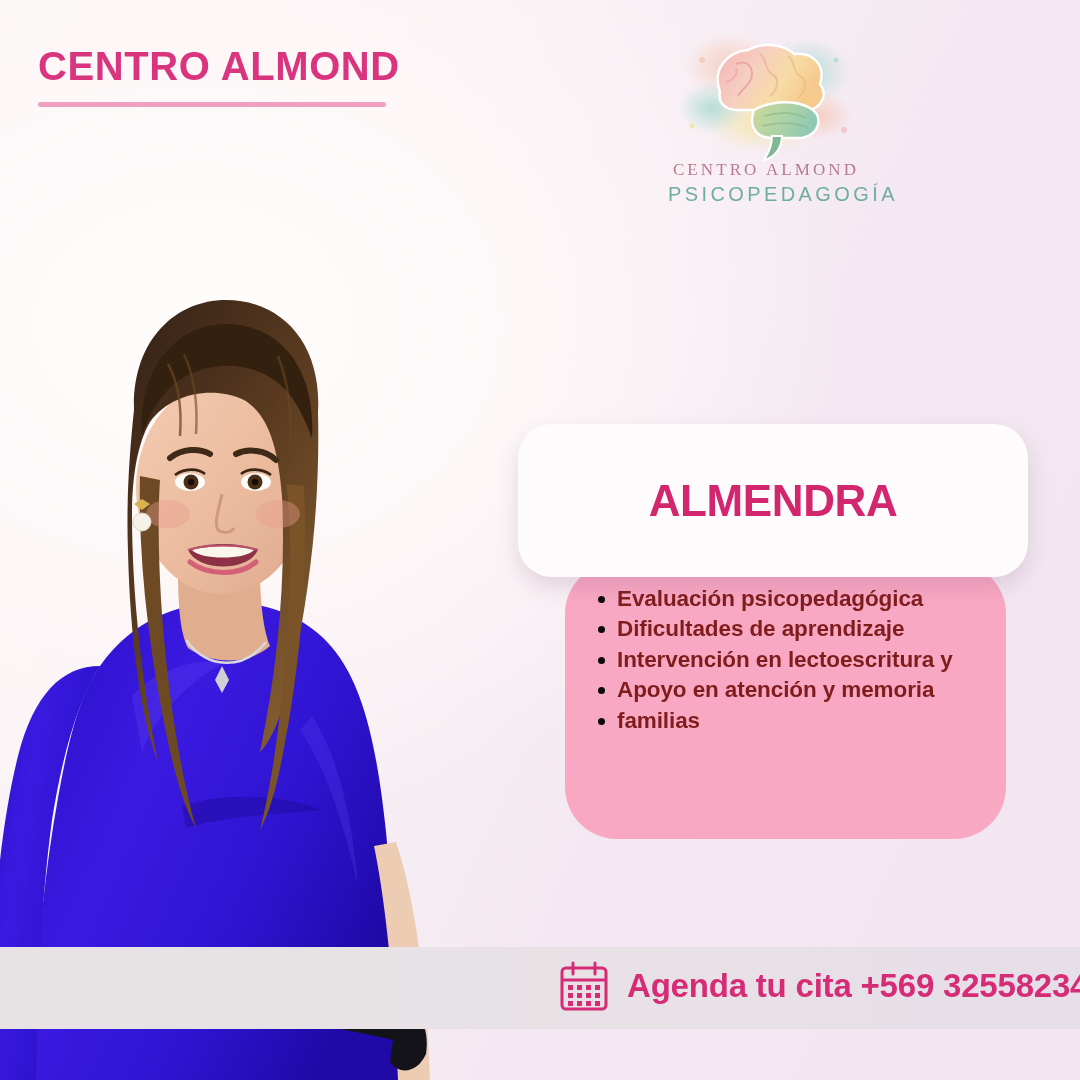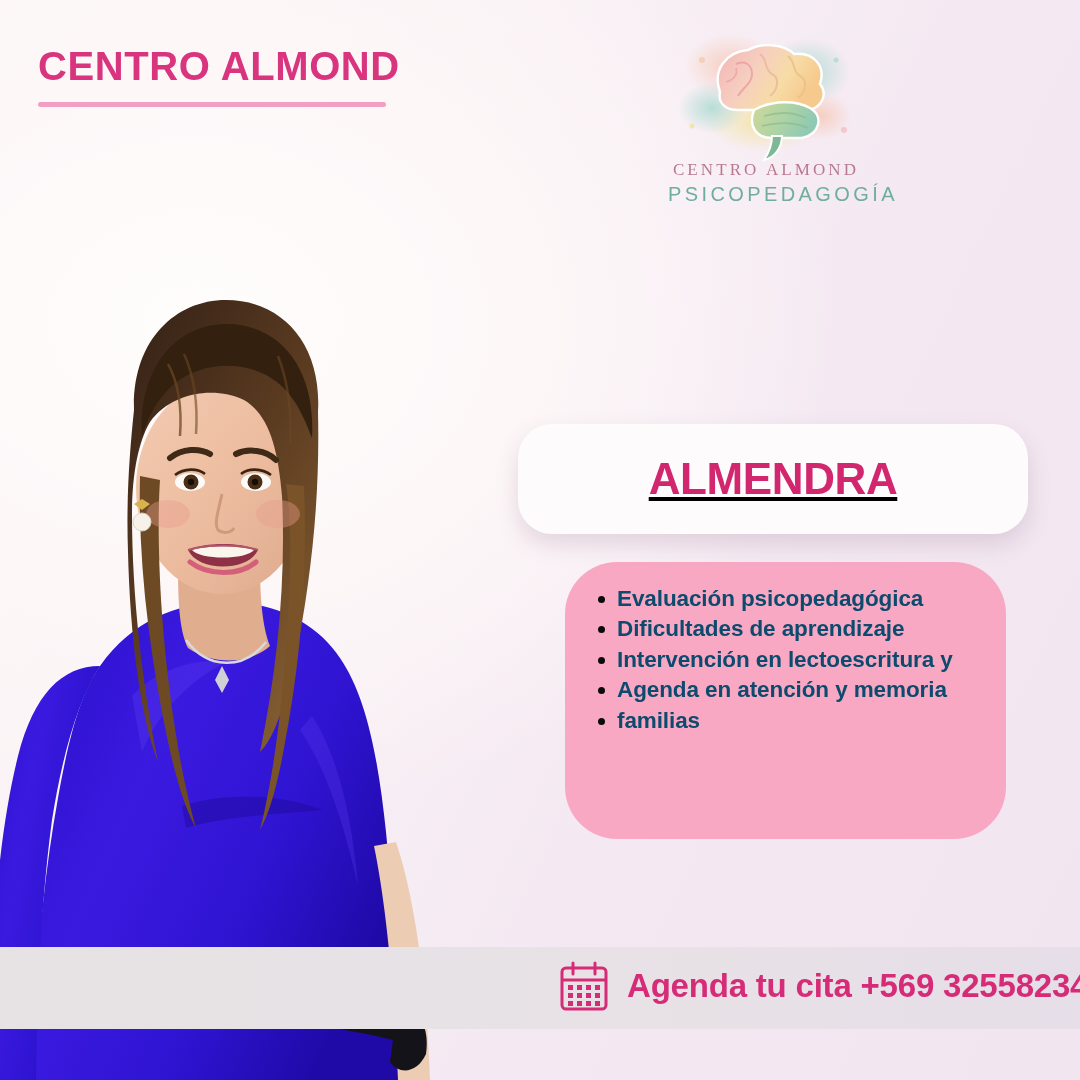--- a/index.html
+++ b/index.html
@@ -48,47 +48,46 @@
   
   .role-title {
     position:absolute; left:462px; top:287px;
     font-size:68px; font-weight:bold; letter-spacing:-0.5px;
     color:#f4467e; line-height:1; white-space:nowrap;
   }
 
   
   .name-card {
     position:absolute; left:518px; top:424px;
-    width:510px; height:110px;
+    width:510px; height:153px;
     background:#fdfbfb; border-radius:34px;
     box-shadow:0 10px 22px rgba(120,80,110,0.18);
     display:flex; flex-direction:column;
     align-items:center; justify-content:center;
     z-index:3;
-    text-decoration:underline;
   }
   .name-line {
     color:#d2266f; font-weight:bold; line-height:1.0;
     letter-spacing:-0.4px; white-space:nowrap; text-align:center;
   }
   .name-first { font-size:44px; }
   .name-last  { font-size:46px; margin-top:3px; }
 
   
   .services {
     position:absolute; left:565px; top:562px;
     width:441px; height:277px;
     background:#f9a8c3; border-radius:52px;
     z-index:2;
     padding:22px 18px 18px 30px;
   }
   .services ul { list-style:none; }
   .services li {
     position:relative;
-    color:#0c4a6e; font-weight:bold;
+    color:#7f1d1d; font-weight:bold;
     font-size:22.5px; line-height:1.31;
     padding-left:22px; margin-bottom:1px;
     letter-spacing:-0.1px;
   }
   .services li::before {
     content:"";
     position:absolute; left:3px; top:12px;
     width:7px; height:7px; border-radius:50%;
     background:#0c0b0c;
   }
@@ -285,21 +284,21 @@
       <li>
         <span>Evaluación psicopedagógica</span>
       </li>
       <li>
         <span>Dificultades de aprendizaje</span>
       </li>
       <li>
         <span>Intervención en lectoescritura y</span>
       </li>
       <li>
-        <span>Agenda en atención y memoria</span>
+        <span>Apoyo en atención y memoria</span>
       </li>
       <li>
         <span class="cont">familias</span>
       </li>
     </ul>
   </div>
 
   <div class="footer-band"></div>
   <div class="footer-content">
     <svg class="cal-icon" viewBox="0 0 54 54">

